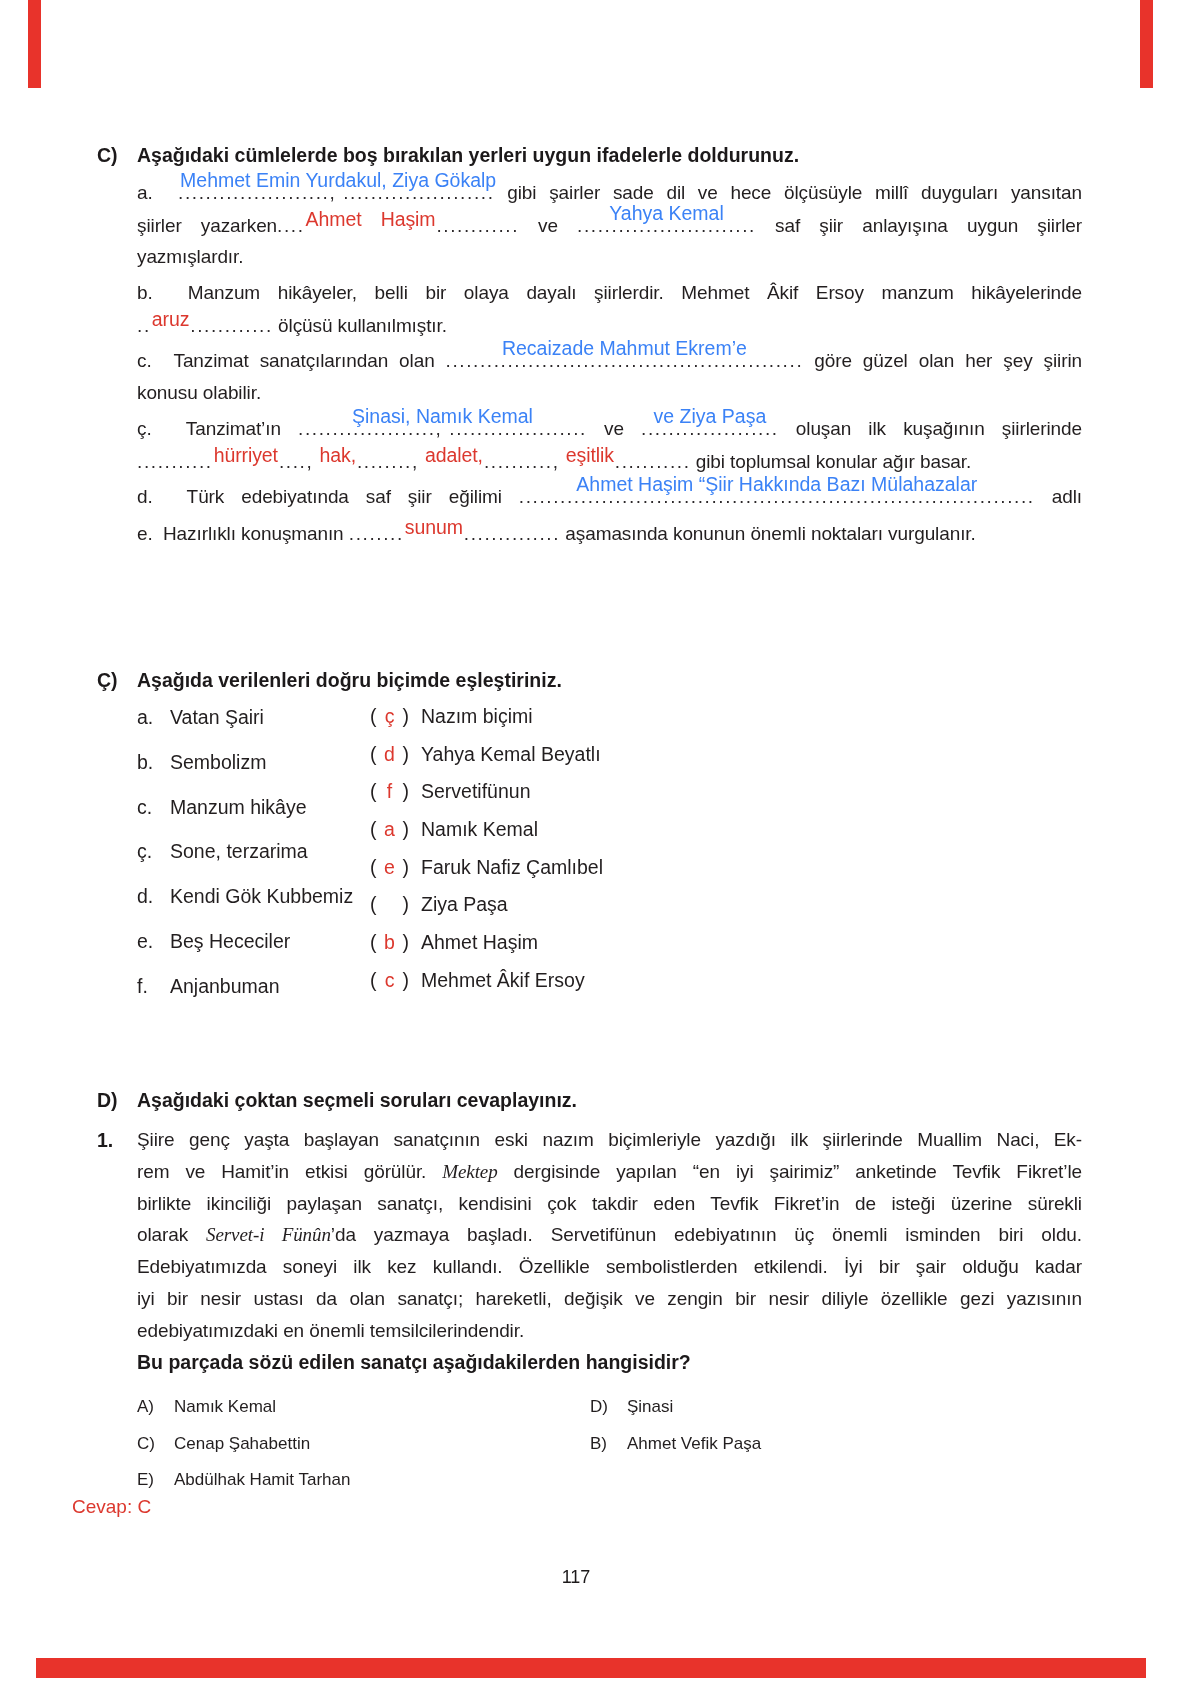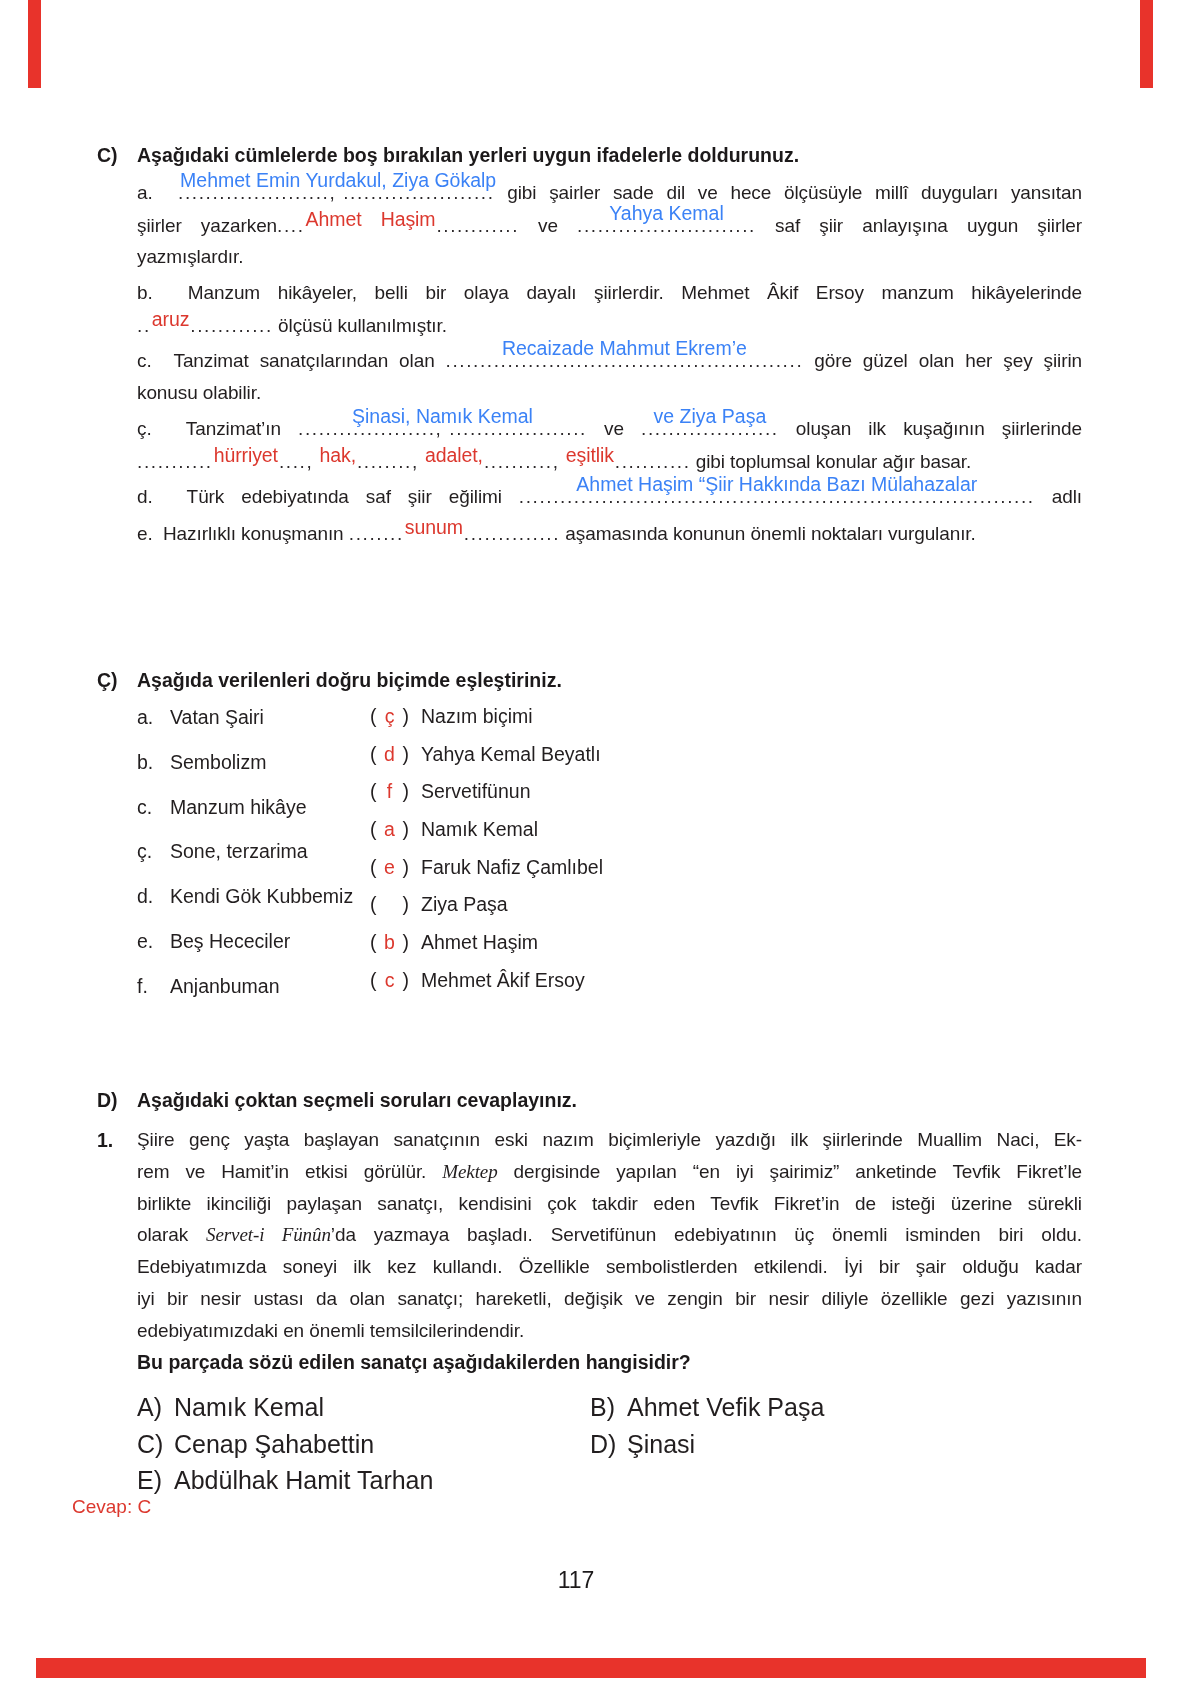--- a/index.html
+++ b/index.html
@@ -25,24 +25,24 @@
   
   .mrowL{height:44.8px;line-height:44.8px;font-size:19.5px;}
   .mrowR{height:37.7px;line-height:37.7px;font-size:19.5px;}
   .mln{display:inline-block;width:33px;}
   .ml{display:inline-block;width:26px;text-align:center;color:#dc382e;}
   .mgap{display:inline-block;width:12px;}
   
   .pline{font-size:19px;line-height:31.8px;height:31.8px;letter-spacing:-0.1px;}
   .pline.j{text-align:justify;text-align-last:justify;}
   .qbold{font-weight:bold;font-size:19.5px;line-height:32px;color:#1c191a;}
-  .opt{font-size:25px;line-height:36.6px;height:36.6px;}
+  .opt{font-size:17px;line-height:36.6px;height:36.6px;}
   .opt .on{display:inline-block;width:37px;}
   .cevap{color:#dc382e;font-size:19px;text-align:left;}
-  .pagenum{font-size:23px;text-align:center;color:#1c191a;}
+  .pagenum{font-size:18px;text-align:center;color:#1c191a;}
 </style>
 </head>
 <body>
 
 <div class="page">
 
   <div class="bleed" style="left:28px;top:0;width:13px;height:88px;"></div>
   <div class="bleed" style="left:1140px;top:0;width:13px;height:88px;"></div>
   <div class="bleed" style="left:36px;top:1658px;width:1110px;height:20px;"></div>
 
@@ -118,21 +118,21 @@
       <div class="pline"><span class="t">edebiyatımızdaki en önemli temsilcilerindendir.</span></div>
     </div>
   <div class="abs qbold" style="top:1346px;left:137px;width:945px;">Bu parçada sözü edilen sanatçı aşağıdakilerden hangisidir?</div>
 
   <div id="opt-col-a" class="abs" style="top:1389px;left:137px;width:420px;">
       <div class="opt"><span class="on">A)</span><span>Namık Kemal</span></div>
       <div class="opt"><span class="on">C)</span><span>Cenap Şahabettin</span></div>
       <div class="opt"><span class="on">E)</span><span>Abdülhak Hamit Tarhan</span></div>
     </div>
   <div id="opt-col-b" class="abs" style="top:1389px;left:590px;width:420px;">
+      <div class="opt"><span class="on">D)</span><span>Şinasi</span></div>
       <div class="opt"><span class="on">B)</span><span>Ahmet Vefik Paşa</span></div>
-      <div class="opt"><span class="on">D)</span><span>Şinasi</span></div>
     </div>
 
   <div class="abs cevap" style="top:1496px;left:72px;width:985px;">Cevap: C</div>
 
   <div class="abs pagenum" style="top:1567px;left:0;width:1152px;">117</div>
 
 </div>
 
 </body></html>

